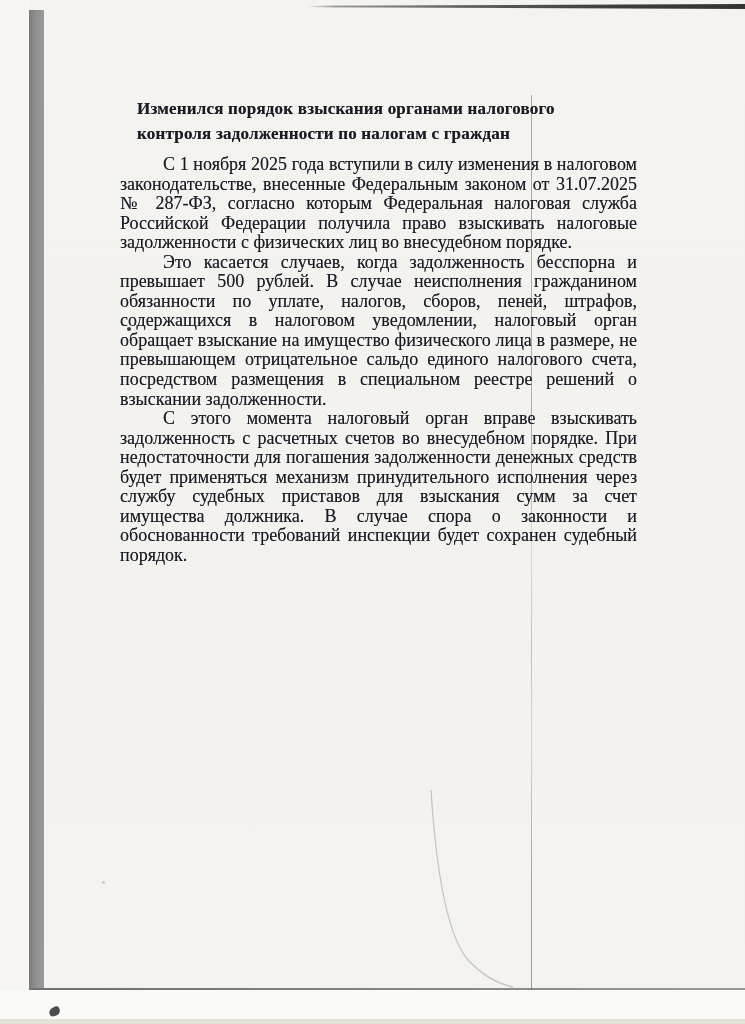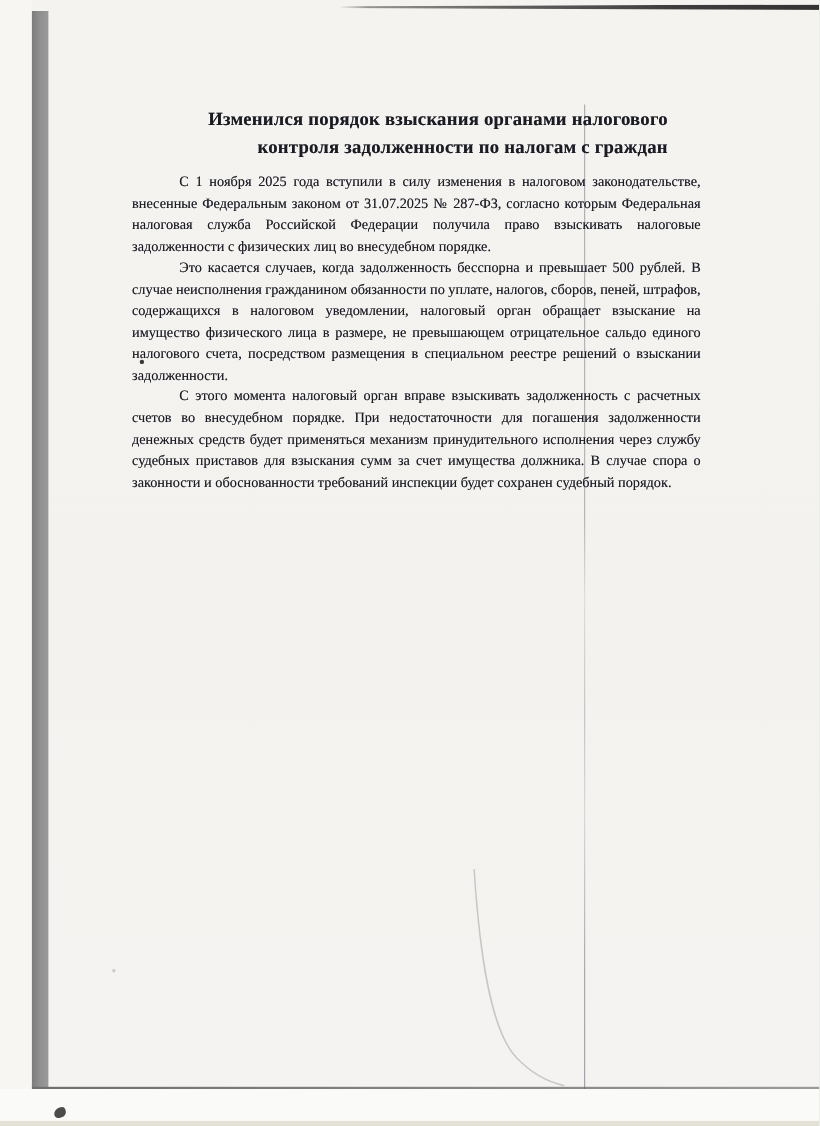--- a/index.html
+++ b/index.html
@@ -61,28 +61,28 @@
     position: absolute; left: 102px; top: 881px; width: 3px; height: 3px;
     background: #c9c9c6; border-radius: 50%;
   }
   .bottom-left-mark {
     position: absolute; left: 49px; top: 1007px; width: 11px; height: 9px;
     background: #4c4c4c; border-radius: 65% 35% 55% 45%;
     transform: rotate(-18deg);
   }
   .doc-title {
     position: absolute; left: 137px; top: 96px; width: 470px;
-    margin: 0; text-align: right;
+    margin: 0; text-align: left;
     font-size: 17px; line-height: 25px; font-weight: bold;
     color: var(--ink); letter-spacing: 0.2px;
     text-shadow: 0 0 0.4px rgba(20,20,35,0.6);
   }
   .doc-body {
     position: absolute; left: 120px; top: 155px; width: 517px;
-    font-size: 13px; line-height: 19.55px; text-align: justify;
+    font-size: 18px; line-height: 19.55px; text-align: justify;
     color: var(--ink);
     text-shadow: 0 0 0.4px rgba(20,20,35,0.55);
   }
   .doc-body p { margin: 0; text-indent: 43px; }
 </style>
 </head>
 <body>
 
 <div class="scan">
 

